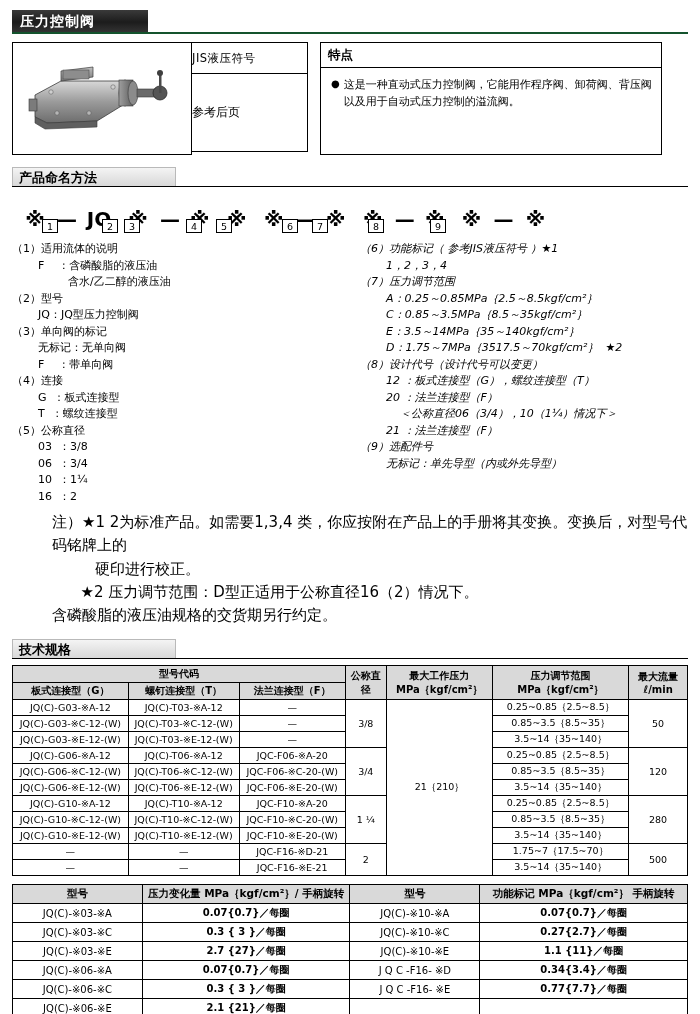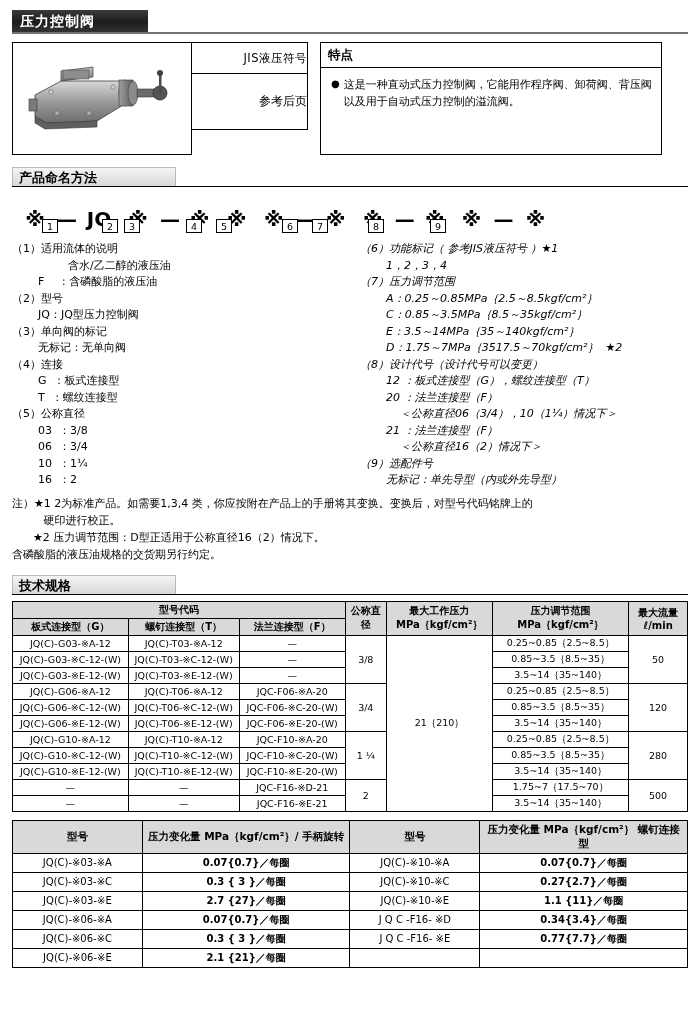--- a/index.html
+++ b/index.html
@@ -23,21 +23,21 @@
     background: linear-gradient(to bottom, #3a3a3a 0%, #1c1c1c 55%, #333 100%);
     color: #fff;
     font-weight: bold;
     font-size: 14px;
     line-height: 22px;
     padding-left: 8px;
     letter-spacing: 1px;
     margin-top: 10px;
   }
   .sec-bar.title-main { width: 136px; }
-  .sec-bar-wrap { position: relative; border-bottom: 2px solid #737373; }
+  .sec-bar-wrap { position: relative; border-bottom: 2px solid #14532d; }
   .sec-bar-wrap::after { content:""; }
 
   .sub-bar {
     height: 19px;
     background: linear-gradient(to bottom, #f4f4f4, #d8d8d8);
     border-top: 1px solid #b9b9b9;
     border-left: 1px solid #b9b9b9;
     border-right: 1px solid #b9b9b9;
     font-weight: bold;
     font-size: 13px;
@@ -49,22 +49,22 @@
   .sub-rule { border-bottom: 1.5px solid #000; margin-bottom: 6px; }
 
   
   .top-row { display: flex; gap: 0px; margin-top: 8px; }
   .photo-box {
     width: 180px; height: 113px; border: 1px solid #000;
     background: #fff; position: relative; overflow: hidden;
   }
   .valve-img { position:absolute; left:14px; top:22px; width:150px; height:72px; }
   .jis-box {
-    width: 116px; height: 88px; border: 1px solid #000; border-left: none;
-    display: flex; flex-direction: column; align-items: flex-end;
+    width: 116px; height: 110px; border: 1px solid #000; border-left: none;
+    display: flex; flex-direction: column; align-items: flex-start;
   }
   .jis-head { font-size: 11.5px; padding-top: 8px; letter-spacing:.5px;}
   .jis-rule { width: 100%; border-bottom: 1px solid #000; margin-top: 7px; }
   .jis-body { flex:1; display:flex; align-items:center; justify-content:center; font-size: 12px;}
   .feat-box {
     margin-left: 12px; width: 342px; height: 113px; border: 1px solid #000;
     display:flex; flex-direction: column;
   }
   .feat-head { font-weight: bold; font-size: 12.5px; padding: 4px 0 3px 7px; }
   .feat-rule { border-bottom: 1px solid #000; }
@@ -88,21 +88,21 @@
 
   
   .legend { display: flex; margin-top: 4px; font-size: 11px; line-height: 1.5; }
   .legend .col { width: 50%; }
   .legend .col.right { padding-left: 10px; font-style: italic; }
   .legend .ln { white-space: pre; }
   .indent2 { padding-left: 26px; }
   .indent3 { padding-left: 40px; }
   .indent4 { padding-left: 56px; }
 
-  .notes { font-size: 11px; line-height: 1.55; margin-top: 6px; }
+  .notes { font-size: 15px; line-height: 1.55; margin-top: 6px; margin-left: 40px; }
   .notes .n-ln { white-space: pre-wrap; }
 
   
   table.spec { border-collapse: collapse; width: 676px; margin-top: 6px; font-size: 9.5px; }
   table.spec th, table.spec td {
     border: 1px solid #000; text-align: center; padding: 1px 2px; height: 14px;
   }
   table.spec th { background: #d9d9d9; font-weight: bold; font-size: 10px; }
   table.spec td { background: #fff; }
 
@@ -214,26 +214,27 @@
       <div class="numbox" style="left:262px">6</div>
       <div class="numbox" style="left:292px">7</div>
       <div class="numbox" style="left:348px">8</div>
       <div class="numbox" style="left:410px">9</div>
     </div>
   </div>
 
   <div class="legend">
     <div class="col left">
       <div class="ln">（1）适用流体的说明</div>
+      <div class="ln indent2">F    ：含磷酸脂的液压油</div>
       <div class="ln indent4">含水/乙二醇的液压油</div>
-      <div class="ln indent2">F    ：含磷酸脂的液压油</div>
       <div class="ln">（2）型号</div>
       <div class="ln indent2">JQ：JQ型压力控制阀</div>
       <div class="ln">（3）单向阀的标记</div>
       <div class="ln indent2">无标记：无单向阀</div>
+      <div class="ln indent2">F    ：带单向阀</div>
       <div class="ln">（4）连接</div>
       <div class="ln indent2">G  ：板式连接型</div>
       <div class="ln indent2">T  ：螺纹连接型</div>
       <div class="ln">（5）公称直径</div>
       <div class="ln indent2">03  ：3/8</div>
       <div class="ln indent2">06  ：3/4</div>
       <div class="ln indent2">10  ：1¼</div>
       <div class="ln indent2">16  ：2</div>
     </div>
     <div class="col right">
@@ -242,21 +243,20 @@
       <div class="ln">（7）压力调节范围</div>
       <div class="ln indent2">A：0.25～0.85MPa｛2.5～8.5kgf/cm²｝</div>
       <div class="ln indent2">C：0.85～3.5MPa｛8.5～35kgf/cm²｝</div>
       <div class="ln indent2">E：3.5～14MPa｛35～140kgf/cm²｝</div>
       <div class="ln indent2">D：1.75～7MPa｛3517.5～70kgf/cm²｝  ★2</div>
       <div class="ln">（8）设计代号（设计代号可以变更）</div>
       <div class="ln indent2">12 ：板式连接型（G），螺纹连接型（T）</div>
       <div class="ln indent2">20 ：法兰连接型（F）</div>
       <div class="ln indent3">＜公称直径06（3/4），10（1¼）情况下＞</div>
       <div class="ln indent2">21 ：法兰连接型（F）</div>
-      <div class="ln indent3">＜公称直径16（2）情况下＞</div>
       <div class="ln">（9）选配件号</div>
       <div class="ln indent2">无标记：单先导型（内或外先导型）</div>
     </div>
   </div>
 
   <div class="notes">
     <div class="n-ln">注）★1 2为标准产品。如需要1,3,4 类，你应按附在产品上的手册将其变换。变换后，对型号代码铭牌上的</div>
     <div class="n-ln">         硬印进行校正。</div>
     <div class="n-ln">      ★2 压力调节范围：D型正适用于公称直径16（2）情况下。</div>
     <div class="n-ln">含磷酸脂的液压油规格的交货期另行约定。</div>
@@ -372,21 +372,21 @@
       </tr>
     </tbody>
   </table>
 
   <table class="bottom">
     <thead>
       <tr>
         <th style="width:130px">型号</th>
         <th style="width:208px">压力变化量 MPa｛kgf/cm²｝/ 手柄旋转</th>
         <th style="width:130px">型号</th>
-        <th style="width:208px">压力变化量 MPa｛kgf/cm²｝ 螺钉连接型</th>
+        <th style="width:208px">功能标记 MPa｛kgf/cm²｝ 手柄旋转</th>
       </tr>
     </thead>
     <tbody>
       <tr>
         <td>JQ(C)-※03-※A</td>
         <td class="bold-val">0.07{0.7}／每圈</td>
         <td>JQ(C)-※10-※A</td>
         <td class="bold-val">0.07{0.7}／每圈</td>
       </tr>
       <tr>

